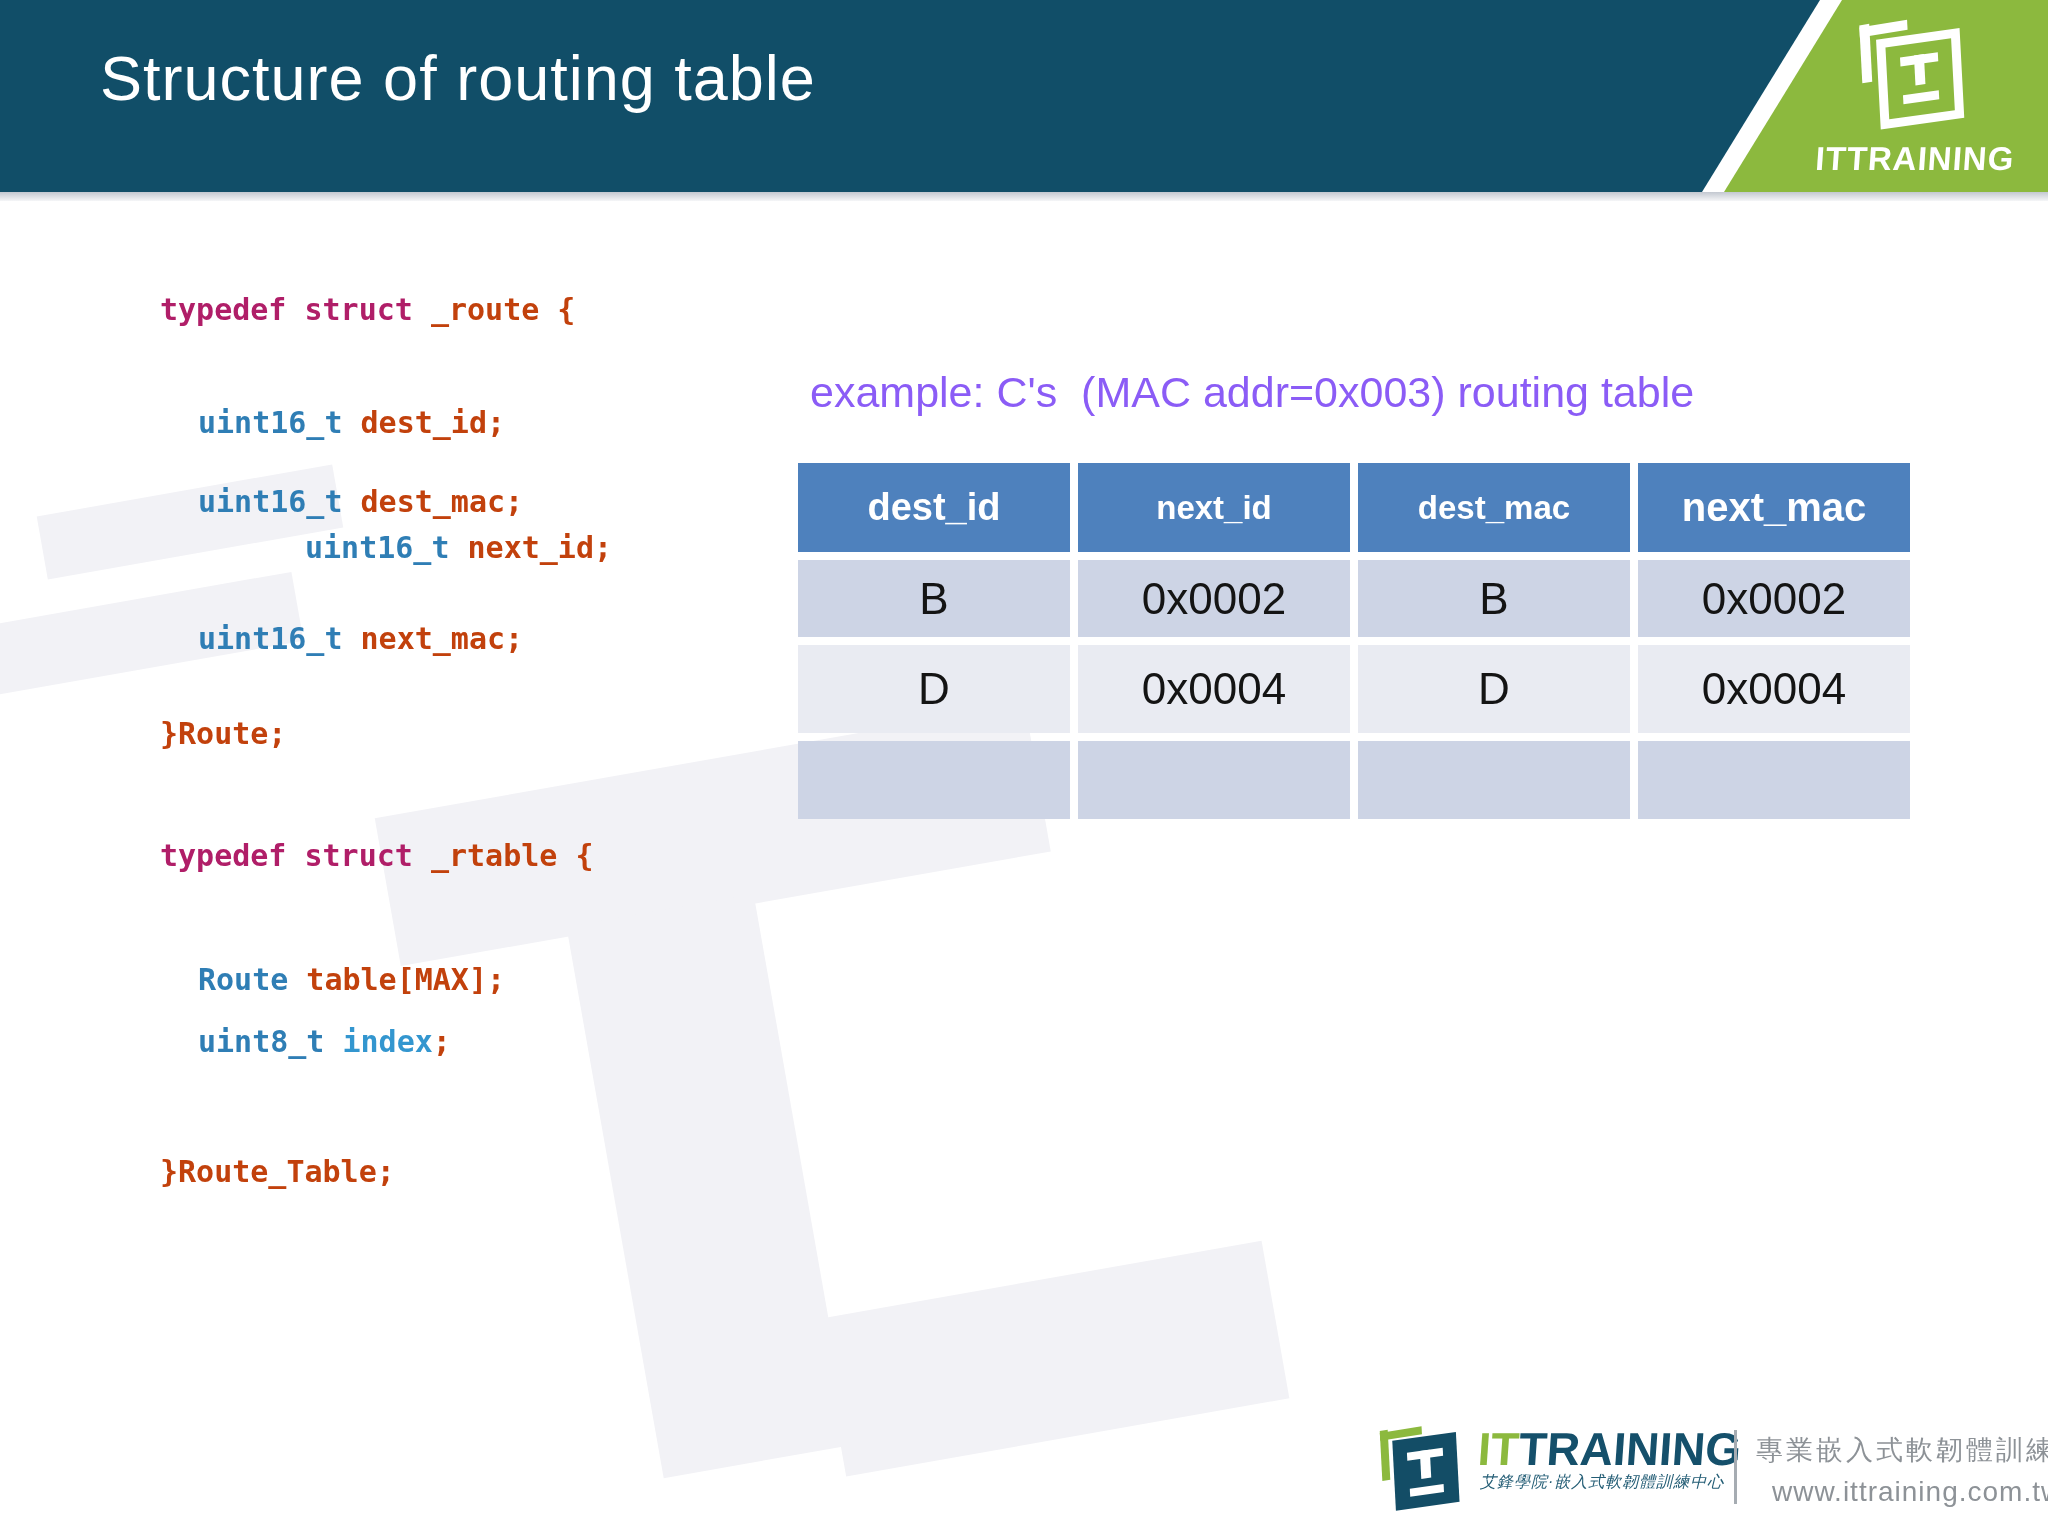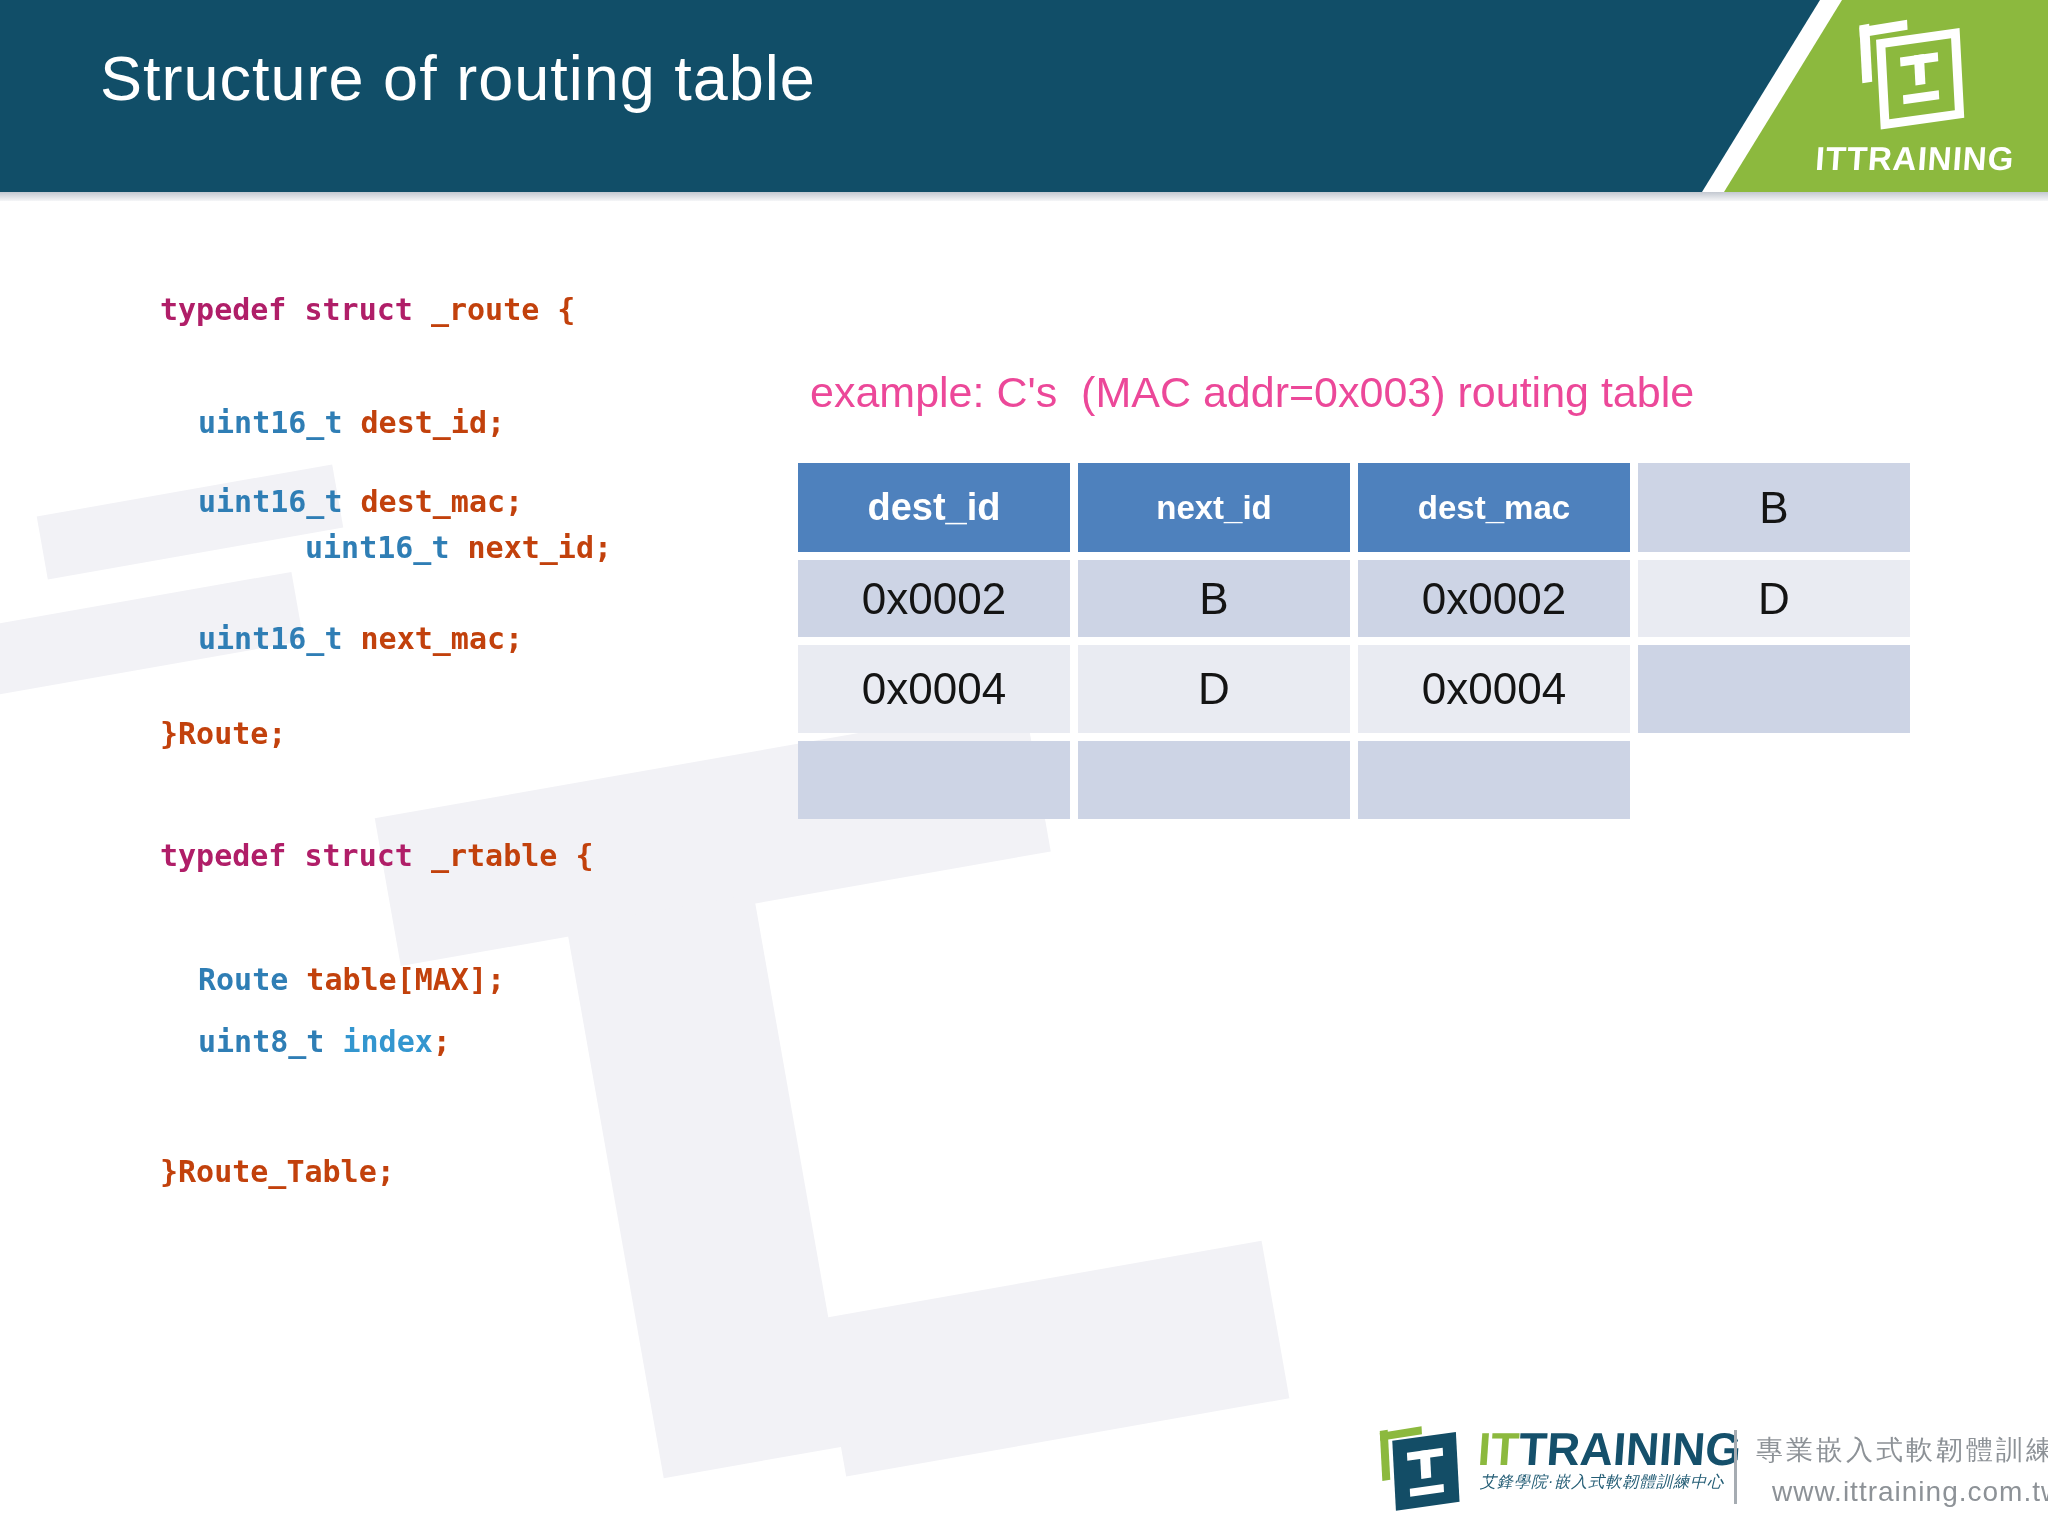--- a/index.html
+++ b/index.html
@@ -33,21 +33,21 @@
   .lt-text{position:absolute;left:0;top:126px;width:250px;text-align:center;color:#fff;
     font-size:33px;font-weight:700;letter-spacing:1px;transform:skewX(-4deg);}
   
   .code-layer{position:absolute;left:0;top:0;z-index:5;}
   .code-line{position:absolute;font-family:"DejaVu Sans Mono",monospace;font-size:30px;white-space:pre;}
   .tok-kw{color:#b01e68;font-weight:600;}
   .tok-ty{color:#2f7eb5;font-weight:600;}
   .tok-ty2{color:#3396cf;font-weight:600;text-align:center;}
   .tok-id{color:#c2410c;font-weight:700;}
   
-  .example-caption{position:absolute;left:810px;top:368px;z-index:5;color:#ec4899;
+  .example-caption{position:absolute;left:810px;top:368px;z-index:5;color:#8b5cf6;
     font-size:43px;white-space:pre;}
   
   .routing-table{position:absolute;left:783px;top:463px;width:1112px;z-index:5;
     display:grid;grid-template-columns:repeat(4,1fr);grid-template-rows:89px 77px 88px 78px;gap:8px;margin-left:15px;}
   .th{background:#4e81bd;color:#ffffff;font-weight:700;display:flex;align-items:center;justify-content:center;}
   .td{color:#141414;font-size:44px;display:flex;align-items:center;justify-content:center;}
   .band-dark{background:#cdd4e5;}
   .band-light{background:#e9ebf2;}
   
   .footer{position:absolute;left:1380px;top:1420px;width:660px;height:100px;z-index:5;}
@@ -110,20 +110,21 @@
     <div class="code-line" style="top: 1024px; left: 198px;"><span class="tok-ty">uint8_t</span><span class="tok-id"> </span><span class="tok-ty2">index</span><span class="tok-id">;</span></div>
     <div class="code-line" style="top: 1154px; left: 160px;"><span class="tok-id">}Route_Table;</span></div>
   </div>
 
 <div class="example-caption">example: C's  (MAC addr=0x003) routing table</div>
 
 <div class="routing-table">
     <div class="th" style="font-size: 38px;">dest_id</div>
     <div class="th" style="font-size: 33px;">next_id</div>
     <div class="th" style="font-size: 33px;">dest_mac</div>
+    <div class="th" style="font-size: 40px;">next_mac</div>
     <div class="td band-dark">B</div>
     <div class="td band-dark">0x0002</div>
     <div class="td band-dark">B</div>
     <div class="td band-dark">0x0002</div>
     <div class="td band-light">D</div>
     <div class="td band-light">0x0004</div>
     <div class="td band-light">D</div>
     <div class="td band-light">0x0004</div>
     <div class="td band-dark"></div>
     <div class="td band-dark"></div>

